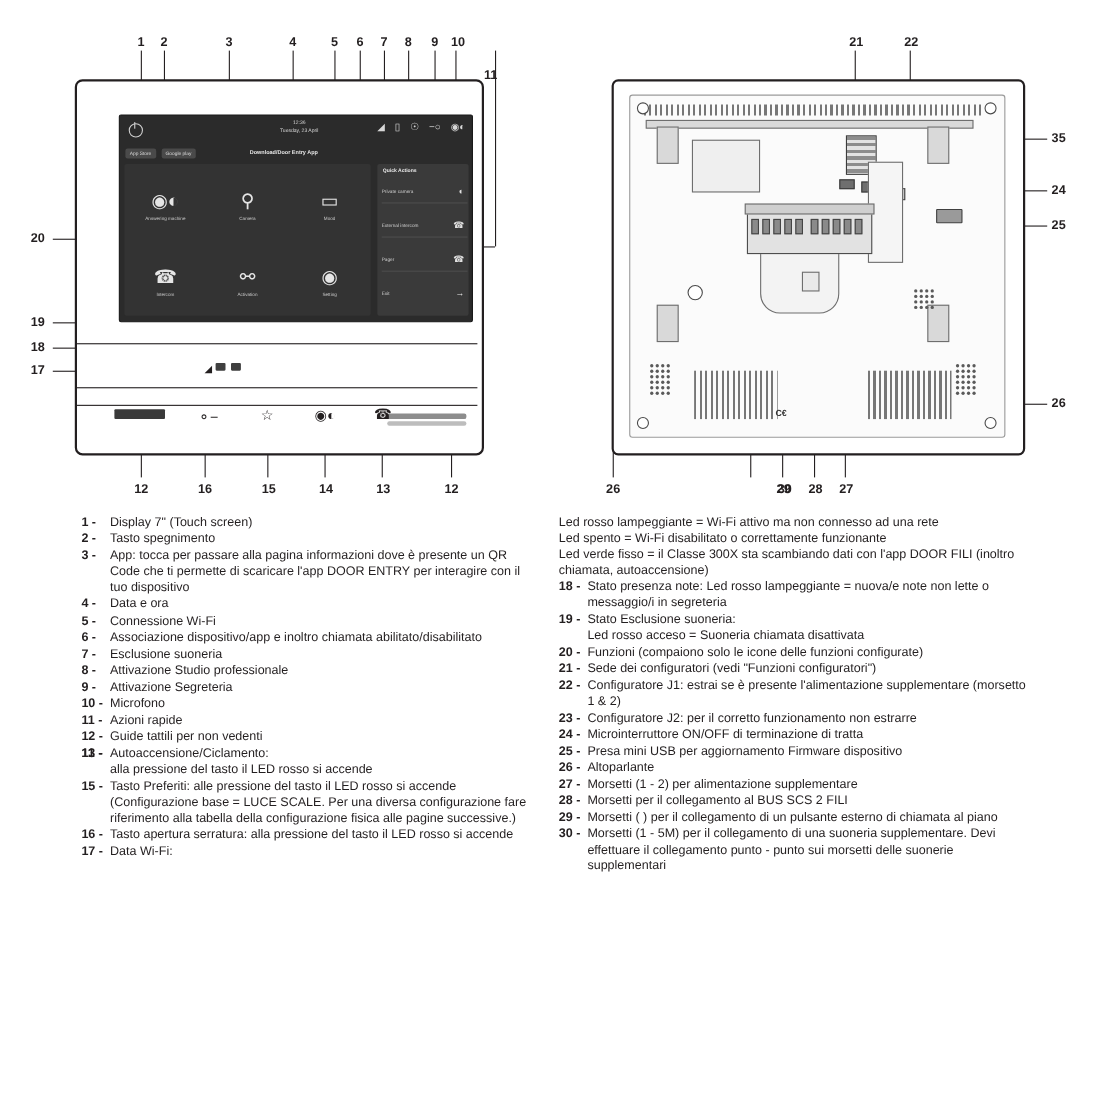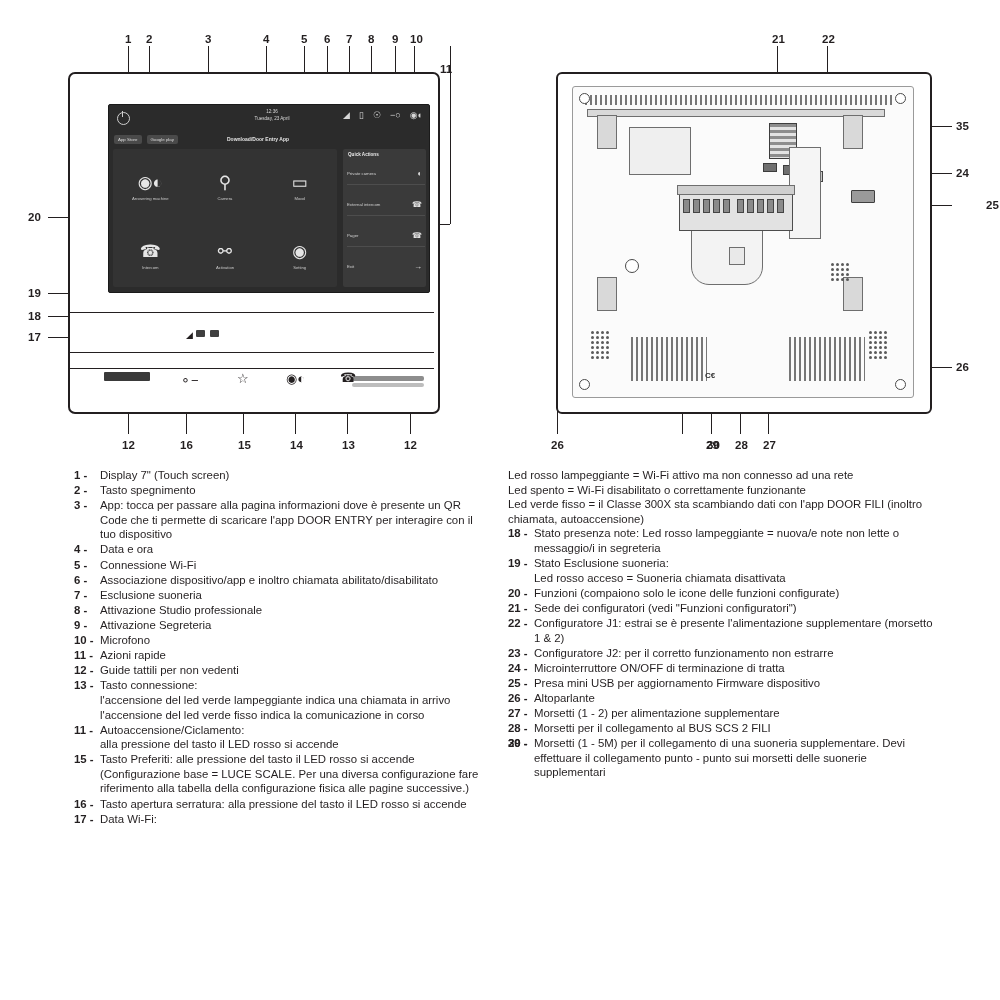--- a/index.html
+++ b/index.html
@@ -245,21 +245,21 @@
 
     <div class="callout" style="left:772px;top:33px;">21</div>
     <div class="callout" style="left:822px;top:33px;">22</div>
     <div class="lead-v" style="left:777px;top:46px;height:108px;"></div>
     <div class="lead-v" style="left:827px;top:46px;height:70px;"></div>
 
     <div class="callout" style="left:956px;top:120px;">35</div>
     <div class="lead-h" style="left:800px;top:126px;width:152px;"></div>
     <div class="callout" style="left:956px;top:167px;">24</div>
     <div class="lead-h" style="left:800px;top:173px;width:152px;"></div>
-    <div class="callout" style="left:956px;top:199px;margin-left:30px;">25</div>
+    <div class="callout" style="left:956px;top:199px;">25</div>
     <div class="lead-h" style="left:870px;top:205px;width:82px;"></div>
     <div class="callout" style="left:956px;top:361px;">26</div>
     <div class="lead-h" style="left:916px;top:367px;width:36px;"></div>
 
     <div class="callout" style="left:551px;top:439px;">26</div>
     <div class="lead-v" style="left:557px;top:372px;height:62px;"></div>
 
     <div class="callout" style="left:707px;top:439px;">30</div>
     <div class="callout" style="left:706px;top:439px;">29</div>
     <div class="callout" style="left:735px;top:439px;">28</div>
@@ -400,23 +400,21 @@
     <div class="li"><span class="num">3 -</span><span>App: tocca per passare alla pagina informazioni dove è presente un QR Code che ti permette di scaricare l'app DOOR ENTRY per interagire con il tuo dispositivo</span></div>
     <div class="li"><span class="num">4 -</span><span>Data e ora</span></div>
     <div class="li"><span class="num">5 -</span><span>Connessione Wi-Fi</span></div>
     <div class="li"><span class="num">6 -</span><span>Associazione dispositivo/app e inoltro chiamata abilitato/disabilitato</span></div>
     <div class="li"><span class="num">7 -</span><span>Esclusione suoneria</span></div>
     <div class="li"><span class="num">8 -</span><span>Attivazione Studio professionale</span></div>
     <div class="li"><span class="num">9 -</span><span>Attivazione Segreteria</span></div>
     <div class="li"><span class="num">10 -</span><span>Microfono</span></div>
     <div class="li"><span class="num">11 -</span><span>Azioni rapide</span></div>
     <div class="li"><span class="num">12 -</span><span>Guide tattili per non vedenti</span></div>
-    <div class="li" style="white-space:pre-line;"><span class="num">13 -</span><span>Tasto connessione:
-l'accensione del led verde lampeggiante indica una chiamata in arrivo
-l'accensione del led verde fisso indica la comunicazione in corso</span></div>
+    <div class="li" style="white-space:pre-line;"><span class="num">13 -</span></div>
     <div class="li" style="white-space:pre-line;"><span class="num">11 -</span><span>Autoaccensione/Ciclamento:
 alla pressione del tasto il LED rosso si accende</span></div>
     <div class="li"><span class="num">15 -</span><span>Tasto Preferiti: alle pressione del tasto il LED rosso si accende (Configurazione base = LUCE SCALE. Per una diversa configurazione fare riferimento alla tabella della configurazione fisica alle pagine successive.)</span></div>
     <div class="li"><span class="num">16 -</span><span>Tasto apertura serratura: alla pressione del tasto il LED rosso si accende</span></div>
     <div class="li"><span class="num">17 -</span><span>Data Wi-Fi:</span></div>
   </div>
 
   <div class="legend right">
     <div class="plain">Led rosso lampeggiante = Wi-Fi attivo ma non connesso ad una rete</div>
     <div class="plain">Led spento = Wi-Fi disabilitato o correttamente funzionante</div>
@@ -427,18 +425,18 @@
 Led rosso acceso = Suoneria chiamata disattivata</span></div>
     <div class="li"><span class="num">20 -</span><span>Funzioni (compaiono solo le icone delle funzioni configurate)</span></div>
     <div class="li"><span class="num">21 -</span><span>Sede dei configuratori (vedi "Funzioni configuratori")</span></div>
     <div class="li"><span class="num">22 -</span><span>Configuratore J1: estrai se è presente l'alimentazione supplementare (morsetto 1 &amp; 2)</span></div>
     <div class="li"><span class="num">23 -</span><span>Configuratore J2: per il corretto funzionamento non estrarre</span></div>
     <div class="li"><span class="num">24 -</span><span>Microinterruttore ON/OFF di terminazione di tratta</span></div>
     <div class="li"><span class="num">25 -</span><span>Presa mini USB per aggiornamento Firmware dispositivo</span></div>
     <div class="li"><span class="num">26 -</span><span>Altoparlante</span></div>
     <div class="li"><span class="num">27 -</span><span>Morsetti (1 - 2) per alimentazione supplementare</span></div>
     <div class="li"><span class="num">28 -</span><span>Morsetti per il collegamento al BUS SCS 2 FILI</span></div>
-    <div class="li"><span class="num">29 -</span></div>
+    <div class="li"><span class="num">29 -</span><span>Morsetti (       ) per il collegamento di un pulsante esterno di chiamata al piano</span></div>
     <div class="li"><span class="num">30 -</span><span>Morsetti (1 - 5M) per il collegamento di una suoneria supplementare. Devi effettuare il collegamento punto - punto sui morsetti delle suonerie supplementari</span></div>
     <div class="li"><span class="num"></span><span></span></div>
   </div>
 
 </div>
 
 </body></html>

